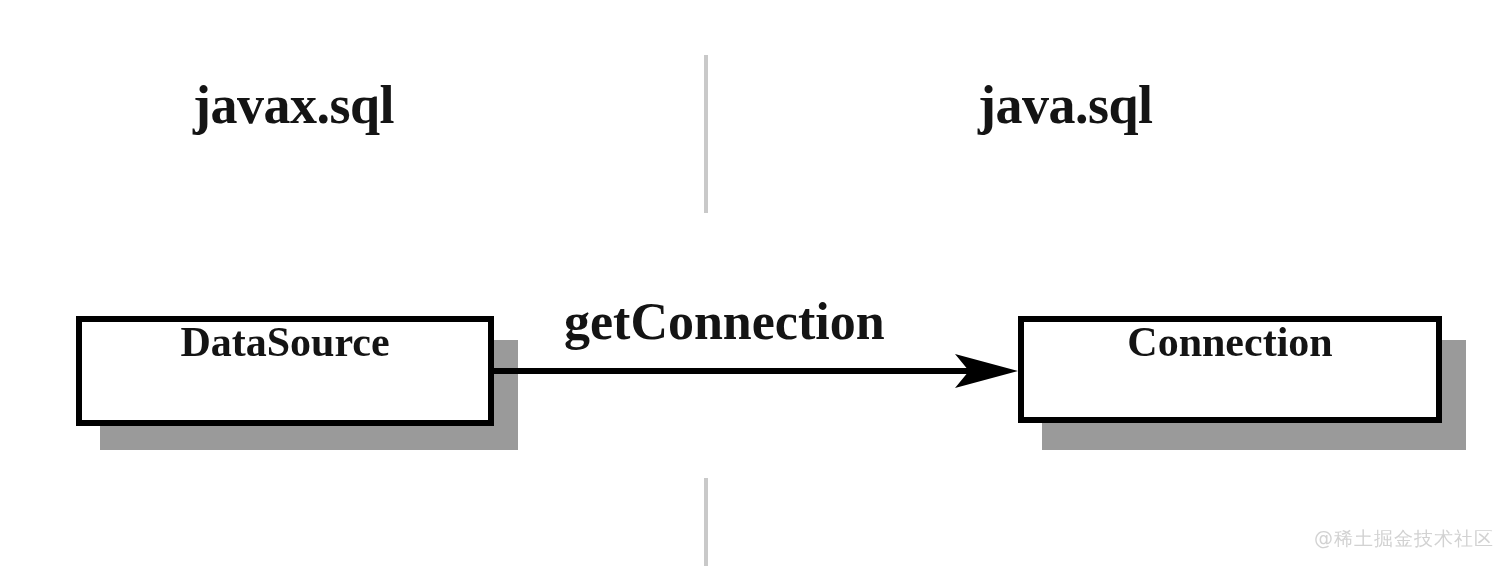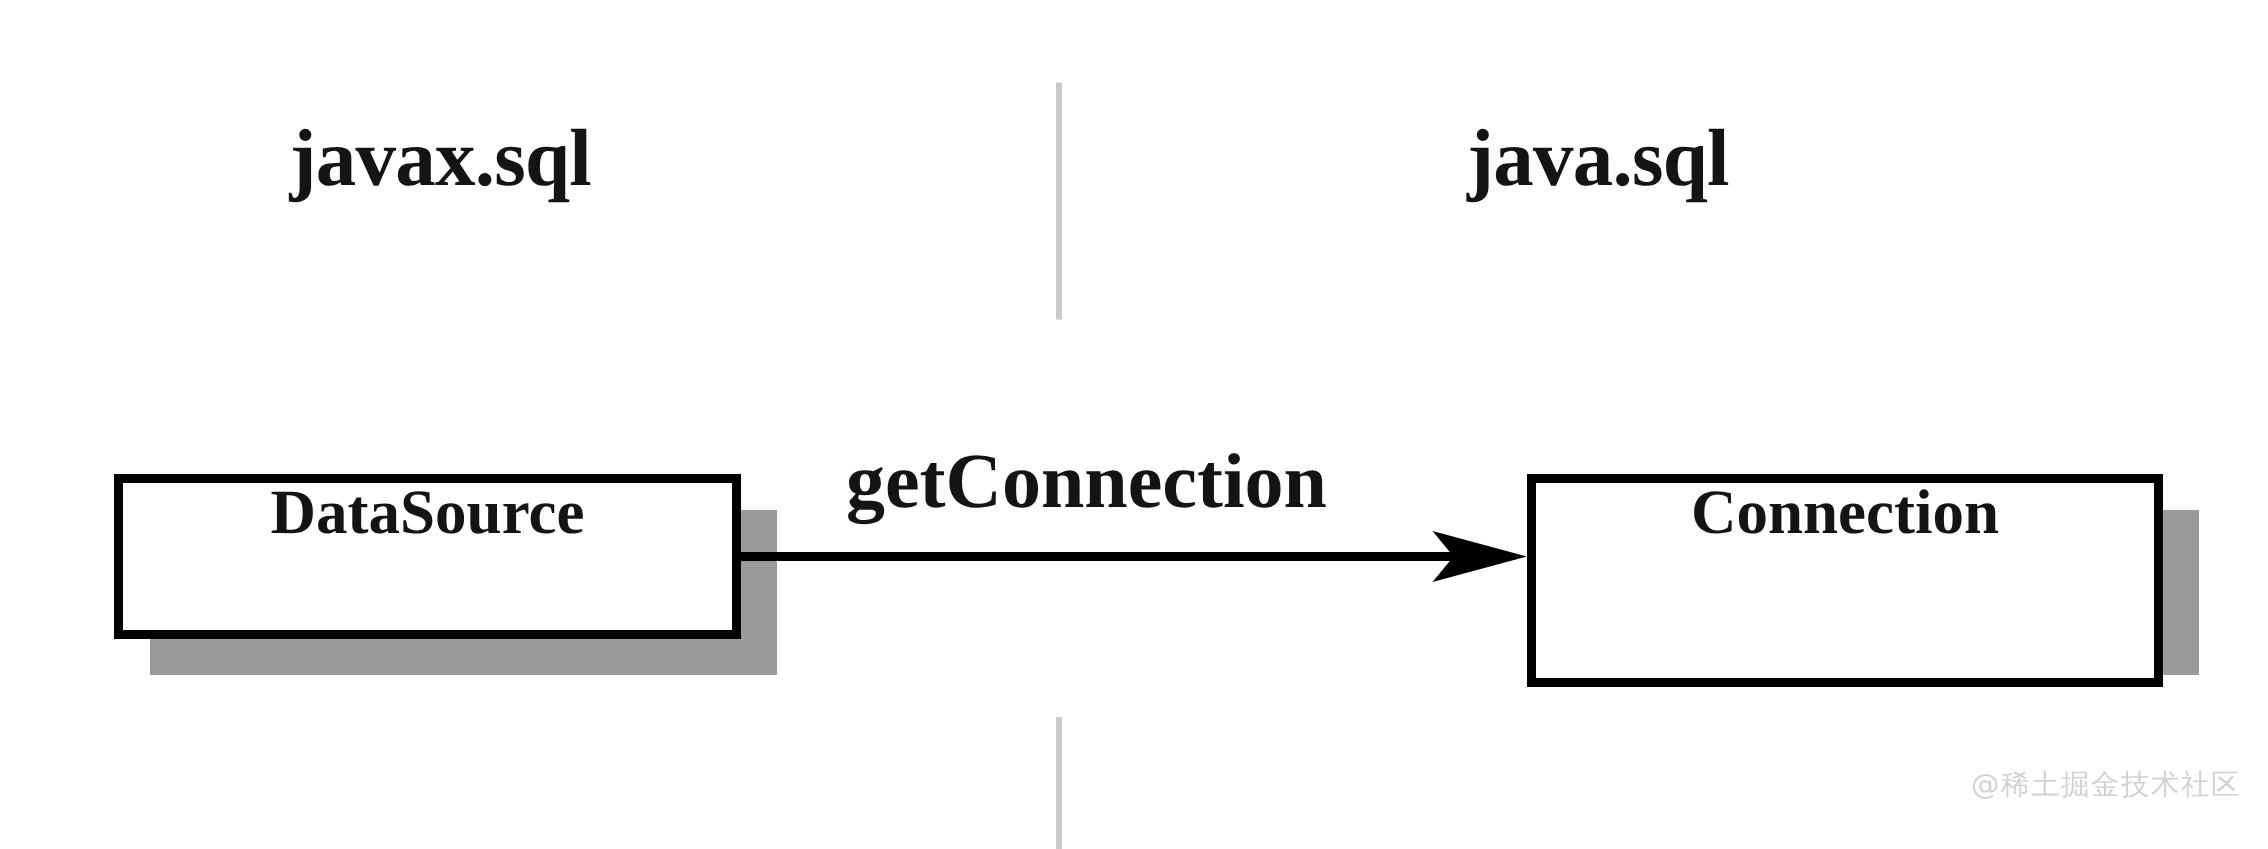--- a/index.html
+++ b/index.html
@@ -65,21 +65,21 @@
   }
   .box-shadow {
     position: absolute;
     background: #9a9a9a;
     z-index: 1;
   }
 
   #box-datasource        { left: 76px;  top: 316px; width: 418px; height: 110px; }
   #box-datasource-shadow { left: 100px; top: 340px; width: 418px; height: 110px; }
 
-  #box-connection        { left: 1018px; top: 316px; width: 424px; height: 142px; }
+  #box-connection        { left: 1018px; top: 316px; width: 424px; height: 107px; }
   #box-connection-shadow { left: 1042px; top: 340px; width: 424px; height: 110px; }
 
   
   #arrow-line {
     position: absolute;
     left: 494px;
     top: 368px;
     width: 512px;
     height: 6px;
     background: #000000;
@@ -103,21 +103,21 @@
     line-height: 1;
     color: #141414;
     white-space: nowrap;
     z-index: 5;
   }
 
   
   #watermark {
     position: absolute;
     right: 18px;
-    bottom: 30px;
+    bottom: 14px;
     font-family: "DejaVu Sans", "Liberation Sans", sans-serif;
     font-size: 19px;
     color: #d2d2d2;
     white-space: nowrap;
     letter-spacing: 1px;
     z-index: 6;
   }
 </style>
 </head>
 <body>

